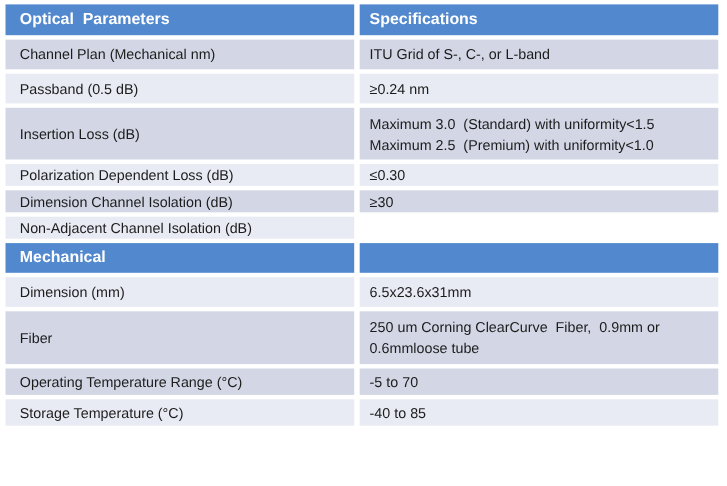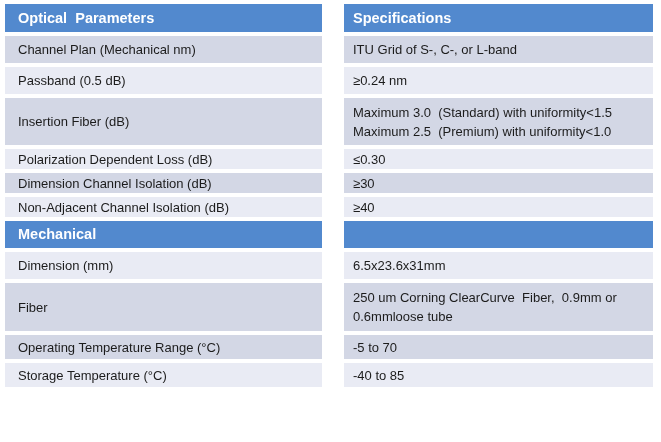--- a/index.html
+++ b/index.html
@@ -18,21 +18,21 @@
     overflow: hidden;
   }
   .spec-table {
     position: absolute;
     left: 5px; top: 4px;
     width: 648px;
     display: flex;
     flex-direction: column;
     gap: 4px;
   }
-  .row { display: flex; gap: 22px; }
+  .row { display: flex; gap: 5px; }
   .cell {
     display: flex;
     align-items: center;
     color: var(--text_color);
     font-size: 13px;
     line-height: 19px;
     white-space: pre-wrap;
   }
   .c1 { width: 317px; padding-left: 13px; padding-right: 6px; }
   .c2 { flex: 1; padding-left: 9px; padding-right: 6px; }
@@ -65,38 +65,37 @@
     <div class="cell c1">Channel Plan (Mechanical nm)</div>
     <div class="cell c2">ITU Grid of S-, C-, or L-band</div>
   </div>
 
   <div class="row light h27">
     <div class="cell c1">Passband (0.5 dB)</div>
     <div class="cell c2">≥0.24 nm</div>
   </div>
 
   <div class="row dark h47">
-    <div class="cell c1">Insertion Fiber (dB)</div>
+    <div class="cell c1">Insertion Loss (dB)</div>
     <div class="cell c2">Maximum 3.0  (Standard) with uniformity&lt;1.5
 Maximum 2.5  (Premium) with uniformity&lt;1.0</div>
   </div>
 
   <div class="row light h25">
     <div class="cell c1">Polarization Dependent Loss (dB)</div>
     <div class="cell c2">≤0.30</div>
   </div>
 
   <div class="row dark h25">
     <div class="cell c1">Dimension Channel Isolation (dB)</div>
     <div class="cell c2">≥30</div>
   </div>
 
   <div class="row light h25">
     <div class="cell c1">Non-Adjacent Channel Isolation (dB)</div>
-    <div class="cell c2">≥40</div>
   </div>
 
   <div class="row sec h27">
     <div class="cell c1">Mechanical</div>
     <div class="cell c2"></div>
   </div>
 
   <div class="row light h27">
     <div class="cell c1">Dimension (mm)</div>
     <div class="cell c2">6.5x23.6x31mm</div>

